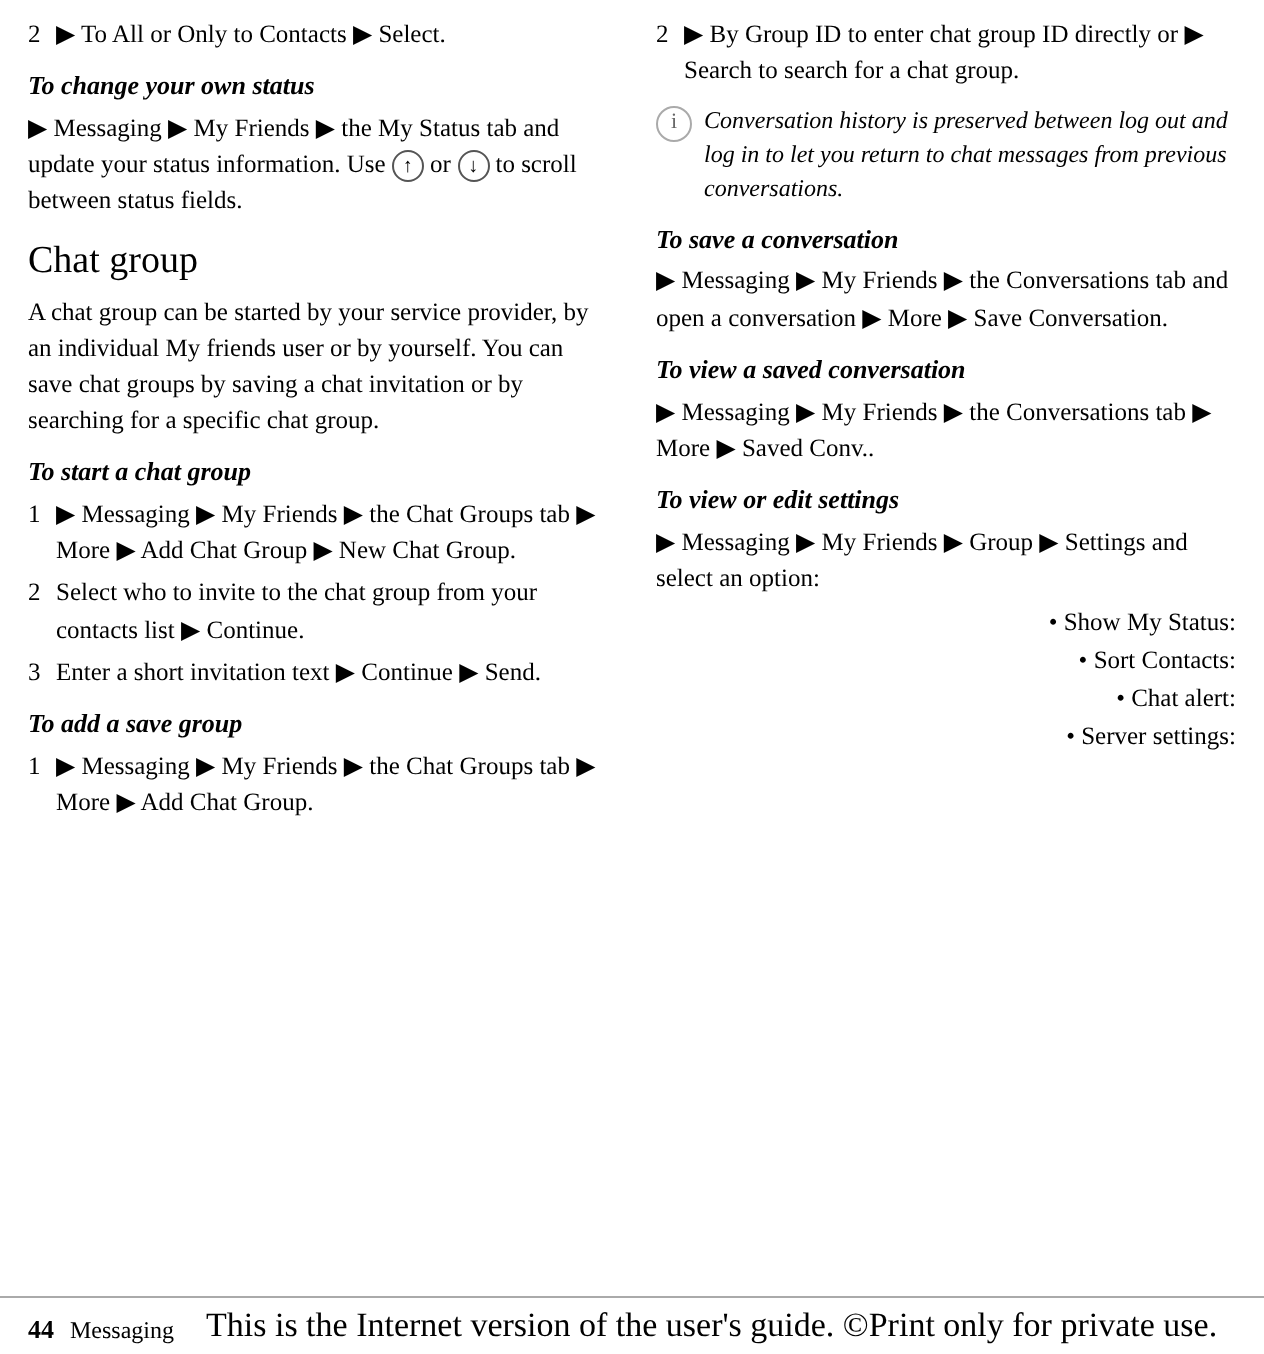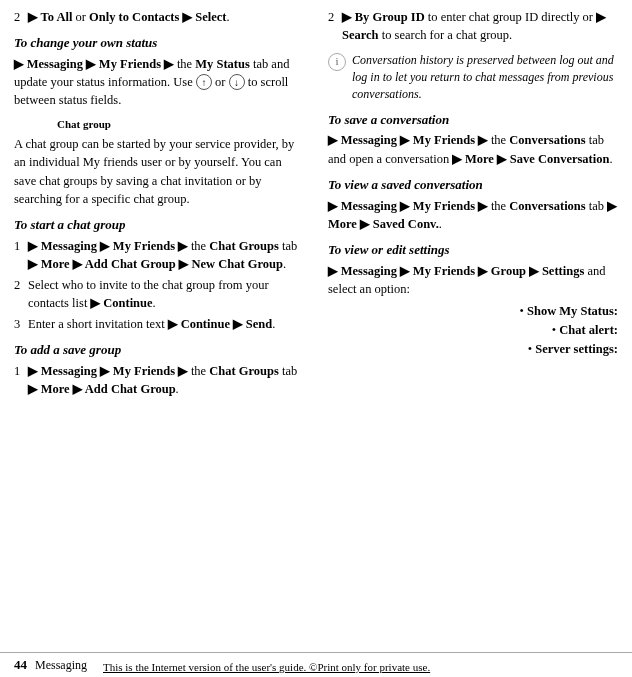--- a/index.html
+++ b/index.html
@@ -40,41 +40,40 @@
     }
 
     .right-col {
       width: 316px;
       padding: 0 14px 0 12px;
       font-size: 12.5px;
       line-height: 1.45;
     }
 
     .section-title {
-      font-weight: bold;
-      font-size: 11px;
+      font-weight: normal;
+      font-size: 19px;
       margin-top: 8px;
       margin-bottom: 2px;
-      margin-left: 43px;
     }
 
     .italic-title {
       font-style: italic;
       font-weight: bold;
       font-size: 13px;
       margin-top: 8px;
       margin-bottom: 2px;
     }
 
     p {
       margin-bottom: 4px;
     }
 
     .bold {
-      font-weight: bold;
+      font-weight: normal;
     }
 
     .numbered-item {
       display: flex;
       margin-bottom: 3px;
     }
 
     .num {
       min-width: 14px;
       font-weight: normal;
@@ -232,26 +231,27 @@
         <span class="bold">▶ Messaging ▶ My Friends ▶</span> the <span class="bold">Conversations</span> tab <span class="bold">▶ More ▶ Saved Conv.</span>.
       </p>
 
 
       <div class="italic-title">To view or edit settings</div>
       <p>
         <span class="bold">▶ Messaging ▶ My Friends ▶ Group ▶ Settings</span> and select an option:
       </p>
       <ul class="bullet-list">
         <li><span class="bold">Show My Status:</span></li>
+        <li><span class="bold">Sort Contacts:</span></li>
         <li><span class="bold">Chat alert:</span></li>
         <li><span class="bold">Server settings:</span></li>
       </ul>
 
     </div>
   </div>
 
   <div class="footer">
     <span class="footer-page">44</span>
     <span class="footer-text">Messaging</span>
     <br>
-    <span style="font-size:11px;text-decoration:underline;">This is the Internet version of the user's guide. ©Print only for private use.</span>
+    <span style="font-size:17px;">This is the Internet version of the user's guide. ©Print only for private use.</span>
   </div>
 </div>
 
 </body></html>

